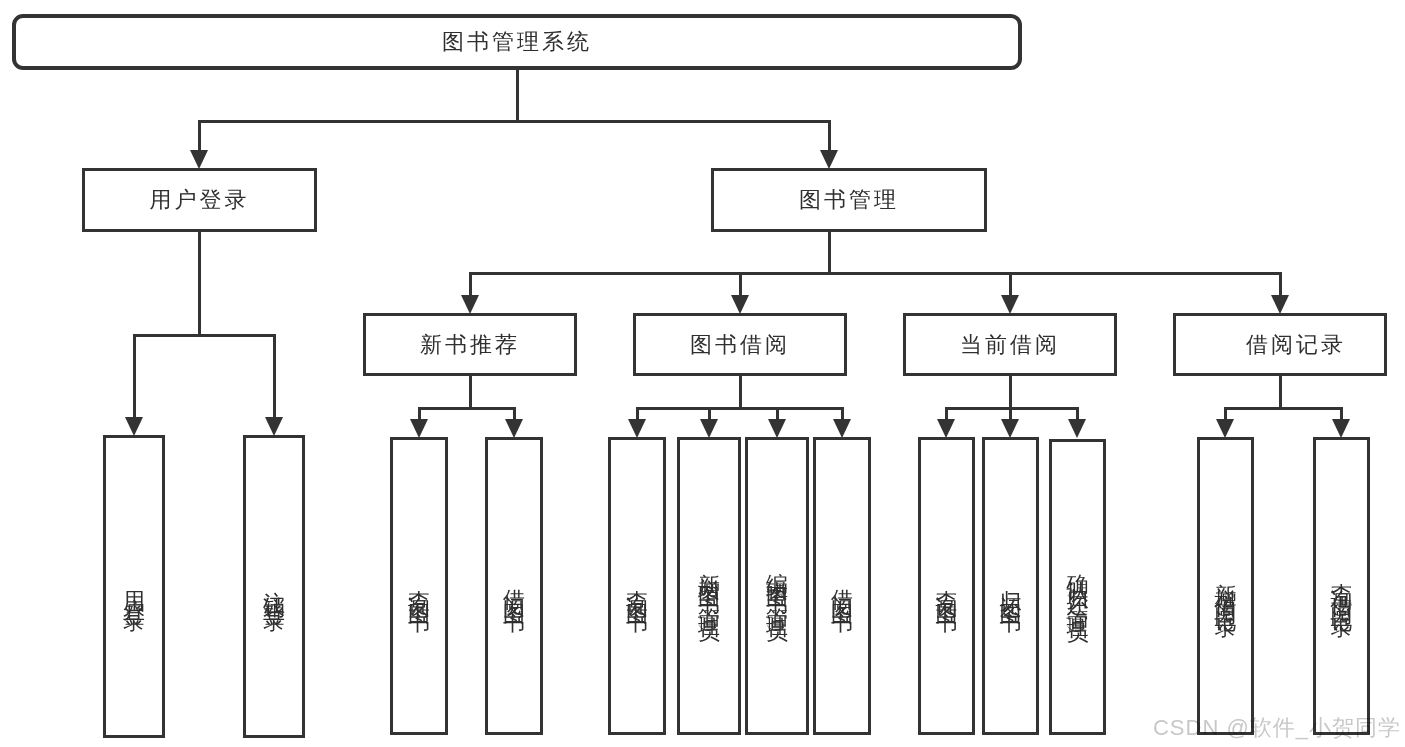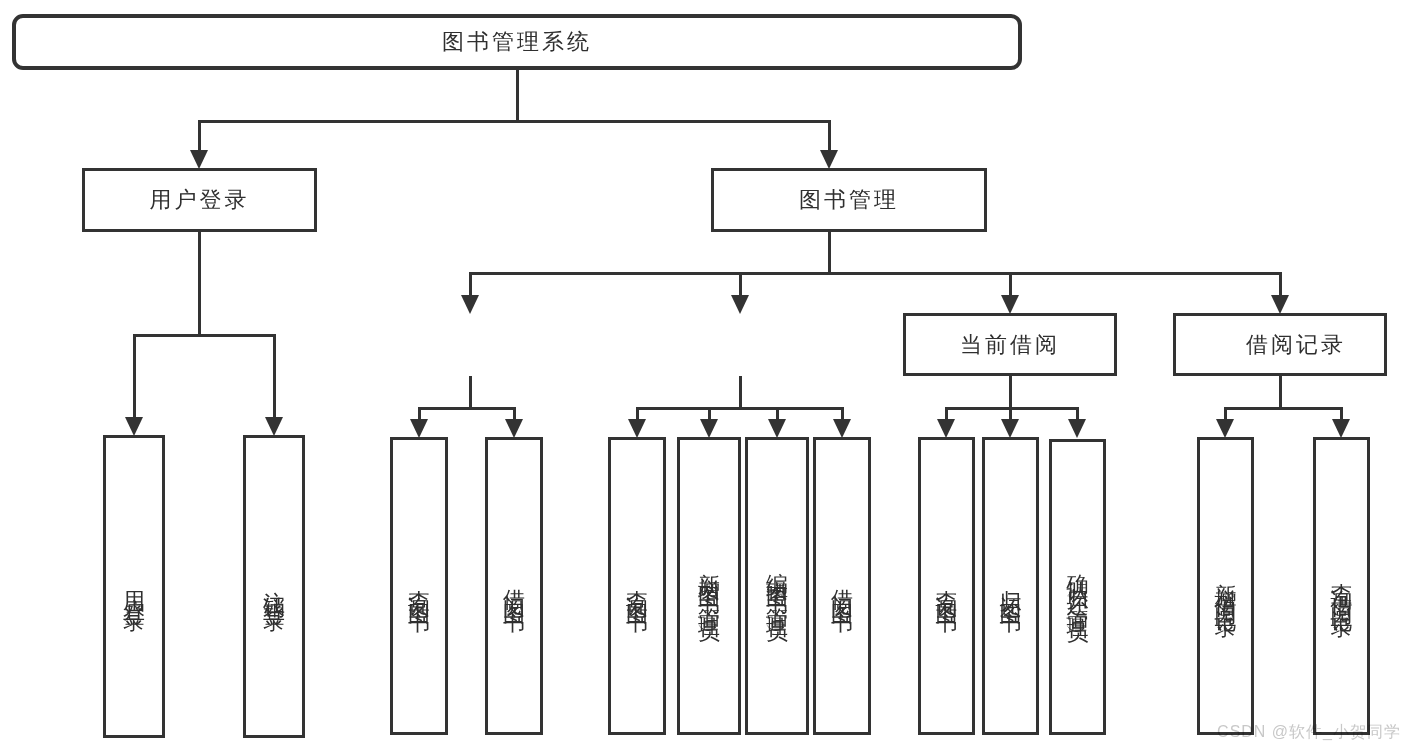--- a/index.html
+++ b/index.html
@@ -38,21 +38,21 @@
     writing-mode: vertical-rl;
     text-orientation: mixed;
     font-size: 22px;
     letter-spacing: 7px;
     line-height: 1;
   }
   .watermark {
     position: absolute;
     right: 4px;
     bottom: 4px;
-    font-size: 16px;
+    font-size: 22px;
     color: #c8c8c8;
     letter-spacing: 1px;
     mix-blend-mode: multiply;
     z-index: 10;
     white-space: nowrap;
   }
 </style>
 </head>
 <body>
 
@@ -100,20 +100,22 @@
       <polygon points="1216,419 1234,419 1225,438"></polygon>
       <polygon points="1332,419 1350,419 1341,438"></polygon>
     </g>
   </svg>
 
   <div class="node h root" style="left:12px; top:14px; width:1010px; height:56px;border-radius:11px;">图书管理系统</div>
 
   <div class="node h" style="left:82px; top:168px; width:235px; height:64px;">用户登录</div>
   <div class="node h" style="left:711px; top:168px; width:276px; height:64px;">图书管理</div>
 
+  <div class="node h" style="left:363px; top:313px; width:214px; height:63px;">新书推荐</div>
+  <div class="node h" style="left:633px; top:313px; width:214px; height:63px;">图书借阅</div>
   <div class="node h" style="left:903px; top:313px; width:214px; height:63px;text-align:right;">当前借阅</div>
   <div class="node h" style="left:1173px; top:313px; width:214px; height:63px;padding-left:32px;">借阅记录</div>
 
   <div class="node v" style="left:103px; top:435px; width:62px; height:303px;">用户登录</div>
   <div class="node v" style="left:243px; top:435px; width:62px; height:303px;">注销登录</div>
 
   <div class="node v" style="left:390px; top:437px; width:58px; height:298px;">查询图书</div>
   <div class="node v" style="left:485px; top:437px; width:58px; height:298px;">借阅图书</div>
 
   <div class="node v" style="left:608px; top:437px; width:58px; height:298px;">查询图书</div>

